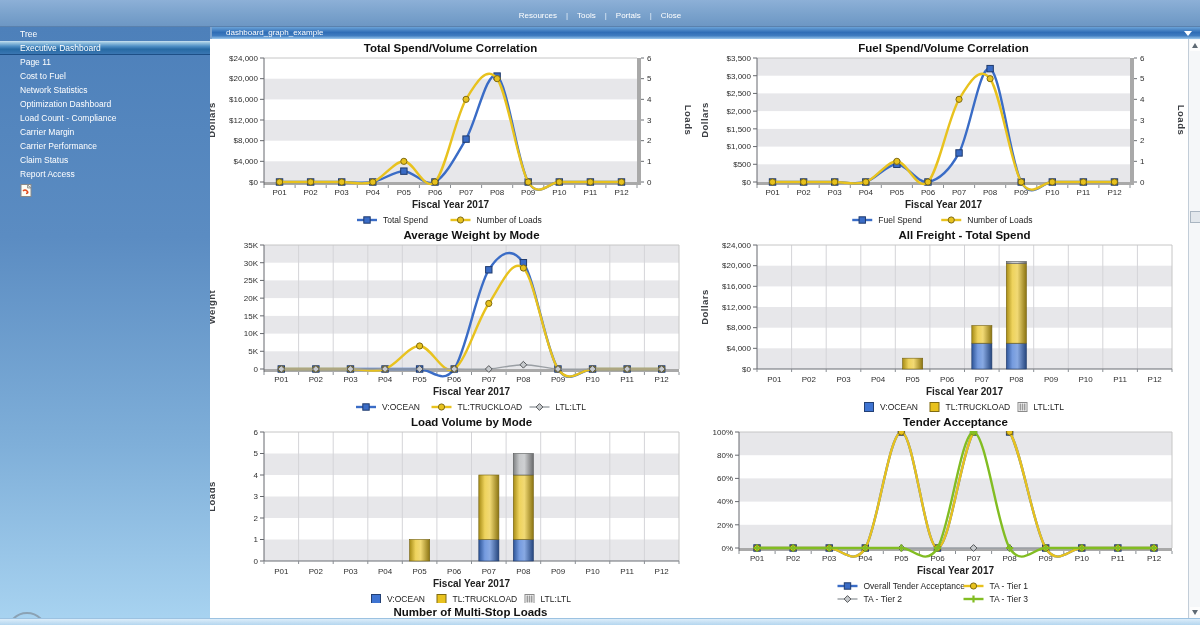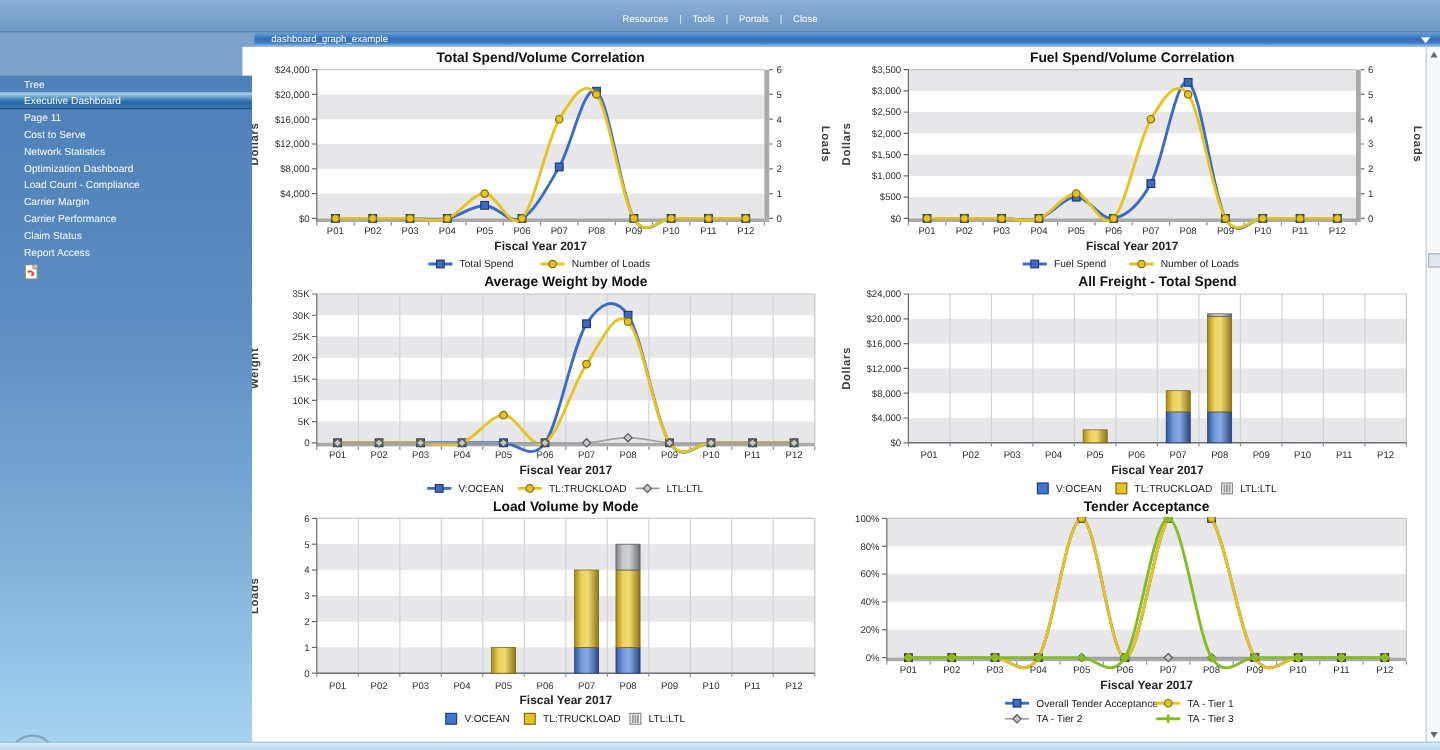--- a/index.html
+++ b/index.html
@@ -11,21 +11,21 @@
   .topbar{position:absolute;left:0;top:0;width:1200px;height:27px;
     background:linear-gradient(180deg,#8db0d7 0%,#7aa2cc 55%,#6d97c4 100%);
     border-bottom:1px solid #5a81ad;box-sizing:border-box;z-index:5;}
   .menu{position:absolute;left:0;right:0;top:11px;display:flex;justify-content:center;
     align-items:flex-end;color:#fff;font-size:8px;}
   .menu-item{padding:0 9px;cursor:pointer;white-space:nowrap;}
   .menu-sep{color:#e8f1fa;font-size:8px;}
   
   .sidebar{position:absolute;left:0;top:27px;width:210px;bottom:0;
     background:linear-gradient(180deg,#4d80ba 0%,#5b8cc2 35%,#7fafd9 70%,#a9d4f1 100%);
-    z-index:2;margin-top:36px;}
+    z-index:2;}
   .side-header,.side-item{height:14px;line-height:14px;padding-left:20px;font-size:8.5px;
     color:#fff;white-space:nowrap;overflow:hidden;}
   .side-item{cursor:pointer;}
   .side-item.selected{
     background:linear-gradient(180deg,#a9d0e6 0%,#4f8fc5 35%,#276aa4 60%,#3a76b2 100%);
     border-top:1px solid #bcd9ec;border-bottom:1px solid #1d4f86;
     height:12px;line-height:12px;box-sizing:content-box;}
   .doc-icon{margin:3px 0 0 20px;width:12px;height:13px;display:block;}
   .logo-circle{position:absolute;left:7px;top:612px;width:36px;height:36px;border-radius:50%;
     border:2px solid #8ba2b4;z-index:3;background:transparent;}
@@ -69,21 +69,21 @@
       <span class="menu-sep">|</span>
       <span class="menu-item">Close</span>
     </div>
 </div>
 
 <div class="sidebar">
   <div class="side-header">Tree</div>
   <div id="side-items">
       <div class="side-item selected">Executive Dashboard</div>
       <div class="side-item">Page 11</div>
-      <div class="side-item">Cost to Serve</div>
+      <div class="side-item">Cost to Fuel</div>
       <div class="side-item">Network Statistics</div>
       <div class="side-item">Optimization Dashboard</div>
       <div class="side-item">Load Count - Compliance</div>
       <div class="side-item">Carrier Margin</div>
       <div class="side-item">Carrier Performance</div>
       <div class="side-item">Claim Status</div>
       <div class="side-item">Report Access</div>
     </div>
   <svg class="doc-icon" viewBox="0 0 12 13">
     <rect x="1" y="0.5" width="10" height="12" fill="#fdfdf5" stroke="#8a8a8a" stroke-width="1"></rect>
@@ -755,20 +755,25 @@
           <circle cx="278.5" cy="173" r="3.1" fill="#e8c21e" stroke="#806b11" stroke-width="1"></circle>
           <text x="294.5" y="175.8" font-size="8.5" fill="#222">TA - Tier 1</text>
           <line x1="142.5" y1="186" x2="162.5" y2="186" stroke="#9a9fa4" stroke-width="1.4"></line>
           <path d="M152.5 182.6 L155.9 186 L152.5 189.4 L149.1 186 Z" fill="#c7cacd" stroke="#55575a" stroke-width="1"></path>
           <text x="168.5" y="188.8" font-size="8.5" fill="#222">TA - Tier 2</text>
           <line x1="268.5" y1="186" x2="288.5" y2="186" stroke="#82bd22" stroke-width="2.4"></line>
           <path d="M274.9 186 h7.2 M278.5 182.4 v7.2" stroke="#82bd22" stroke-width="2.2" fill="none"></path>
           <text x="294.5" y="188.8" font-size="8.5" fill="#222">TA - Tier 3</text>
         </svg>
       </div>
+      <div class="chart-block">
+        <svg width="493" height="16" viewBox="0 0 493 16">
+          <text x="268.5" y="12.5" text-anchor="middle" font-size="11.5" font-weight="bold" fill="#111">Number of Multi-Stop Loads</text>
+        </svg>
+      </div>
     </div>
   <div class="scrollbar">
     <div class="sb-btn sb-up">
       <span class="sb-arrow"></span>
     </div>
     <div class="sb-thumb"></div>
     <div class="sb-btn sb-down">
       <span class="sb-arrow"></span>
     </div>
   </div>

